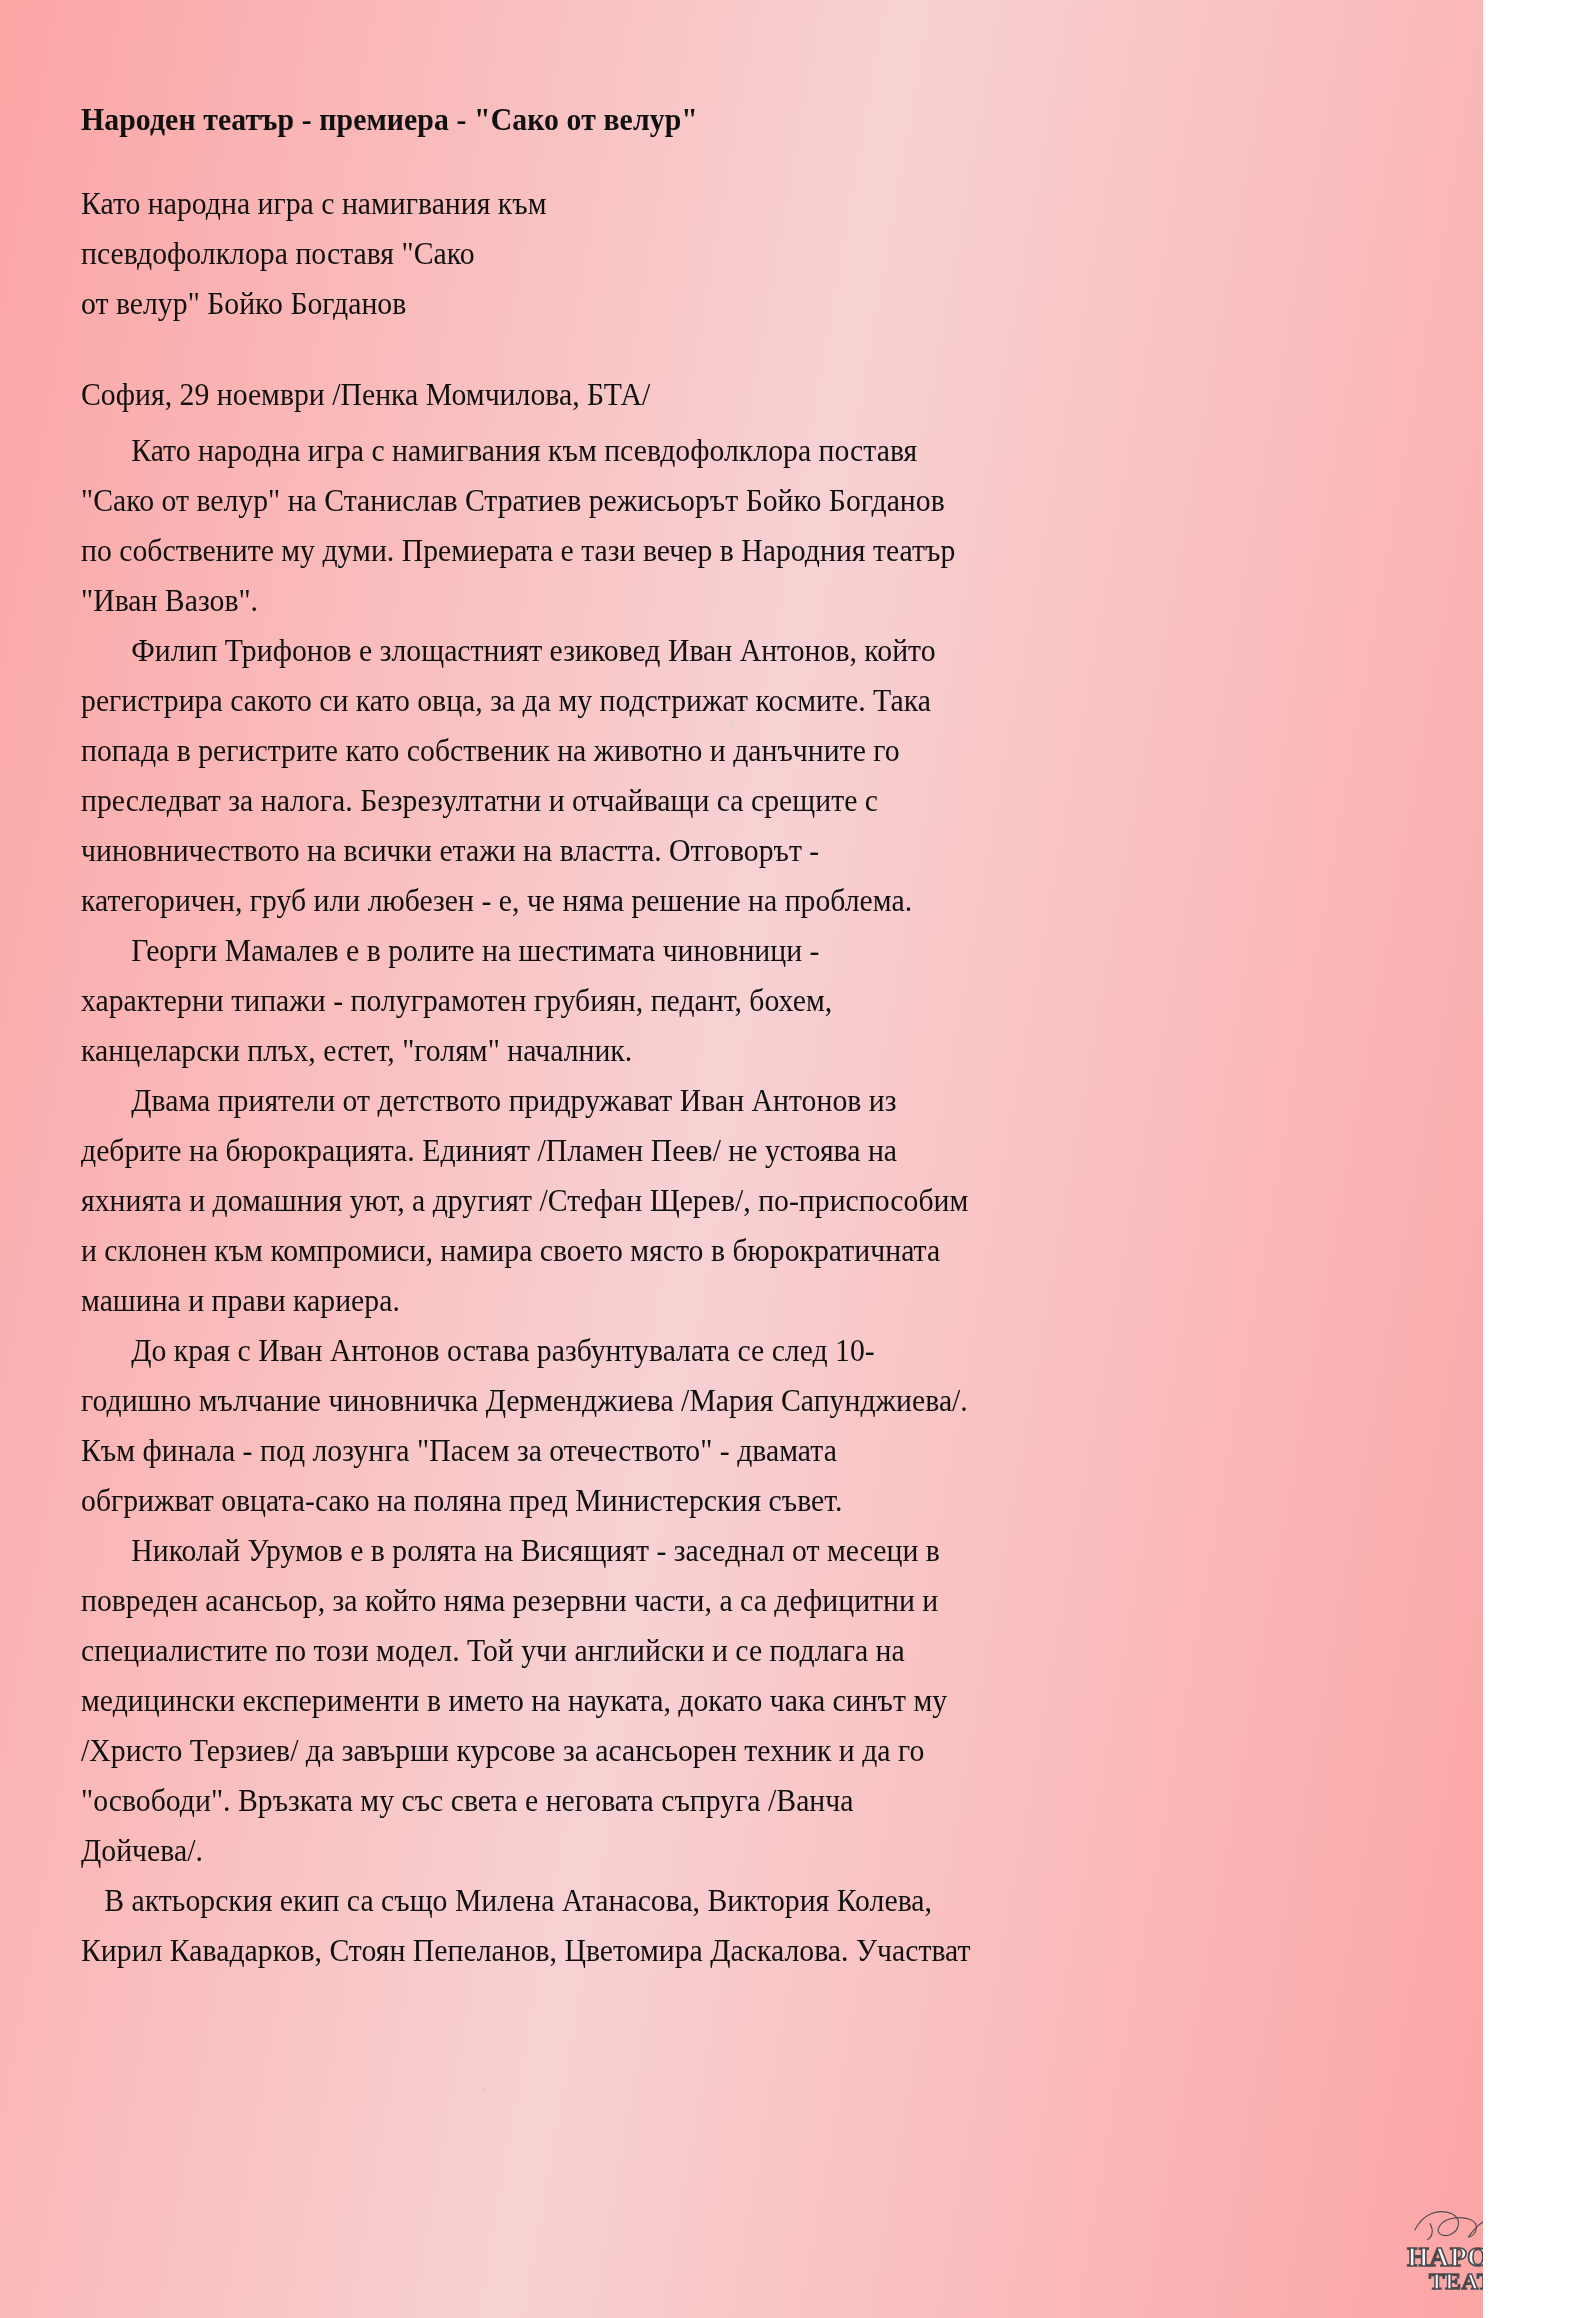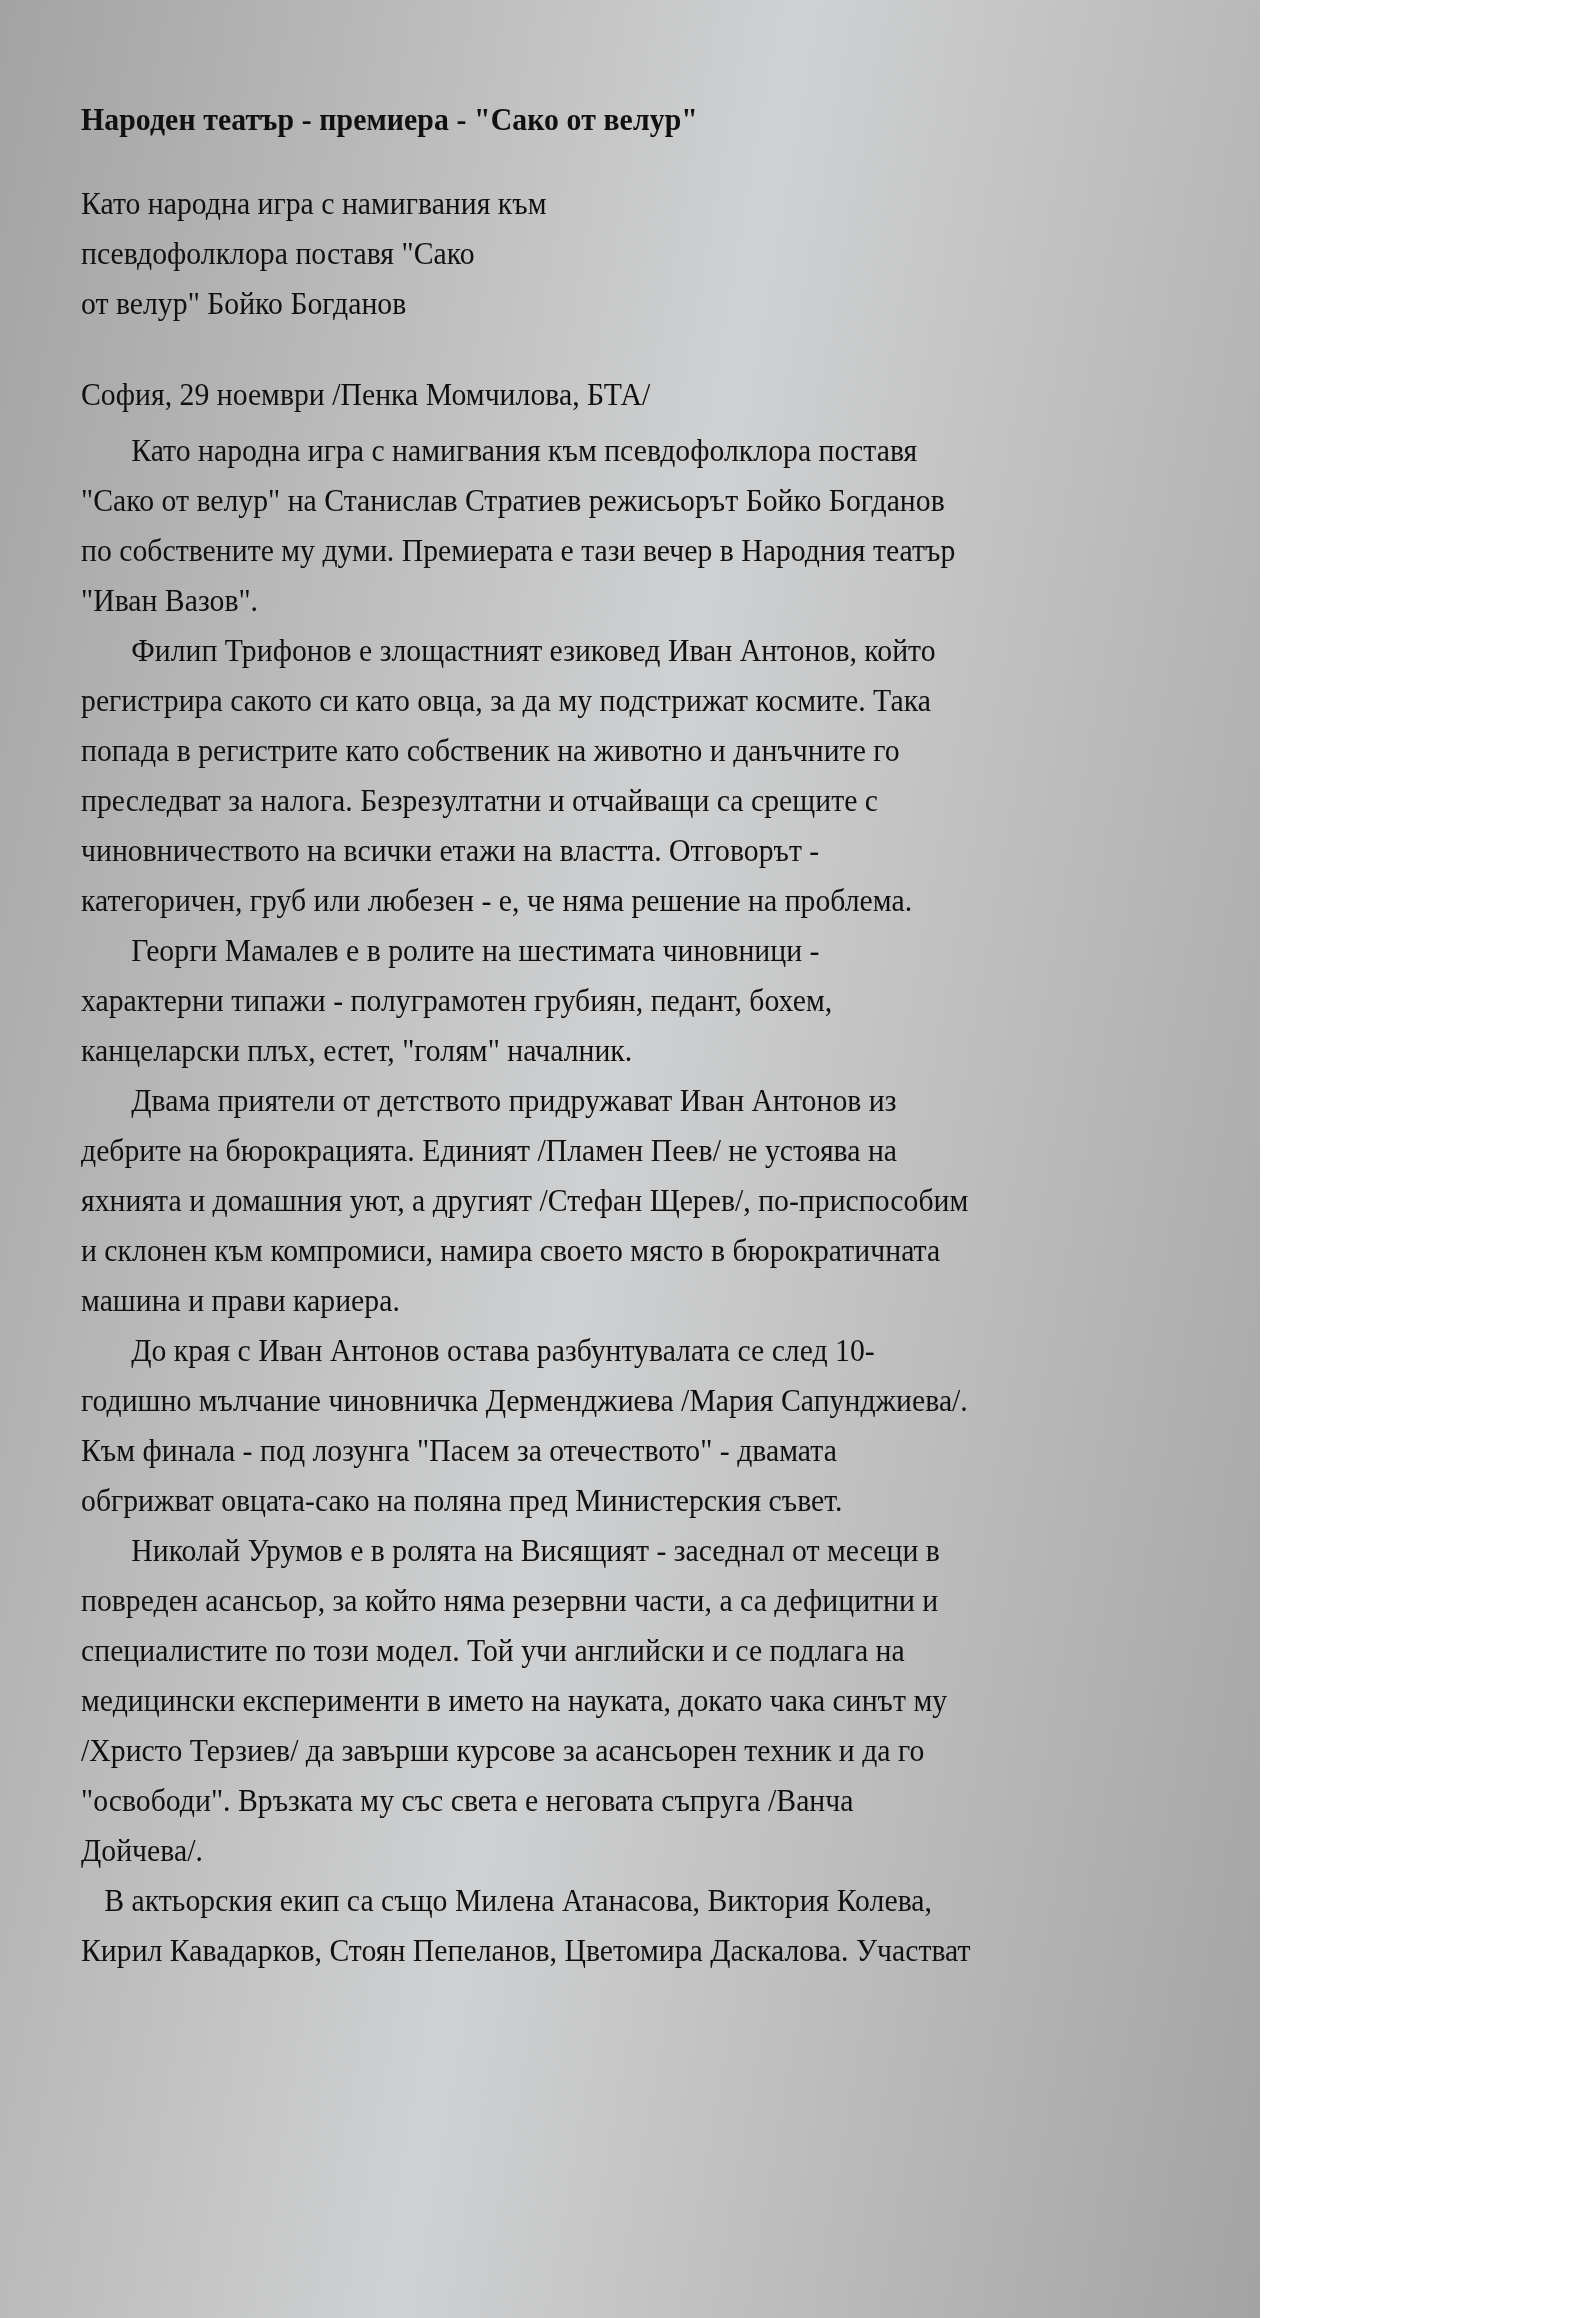--- a/index.html
+++ b/index.html
@@ -3,23 +3,23 @@
 <meta charset="utf-8">
 <title>Народен театър - премиера - "Сако от велур"</title>
 <style>
   html, body {
     margin: 0;
     padding: 0;
     background: #ffffff;
   }
   .page {
     position: relative;
-    width: 1260px;
+    width: 1483px;
     height: 2319px;
-    background: #a3a3a3;
+    background: #fca5a5;
     overflow: hidden;
     font-family: "Liberation Serif", "DejaVu Serif", serif;
     color: #101010;
   }
   
   .scan-tint {
     position: absolute;
     inset: 0;
     background:
       linear-gradient(100deg, rgba(250,250,252,0.0) 0%, rgba(244,246,248,0.55) 48%, rgba(255,255,255,0.0) 100%);

